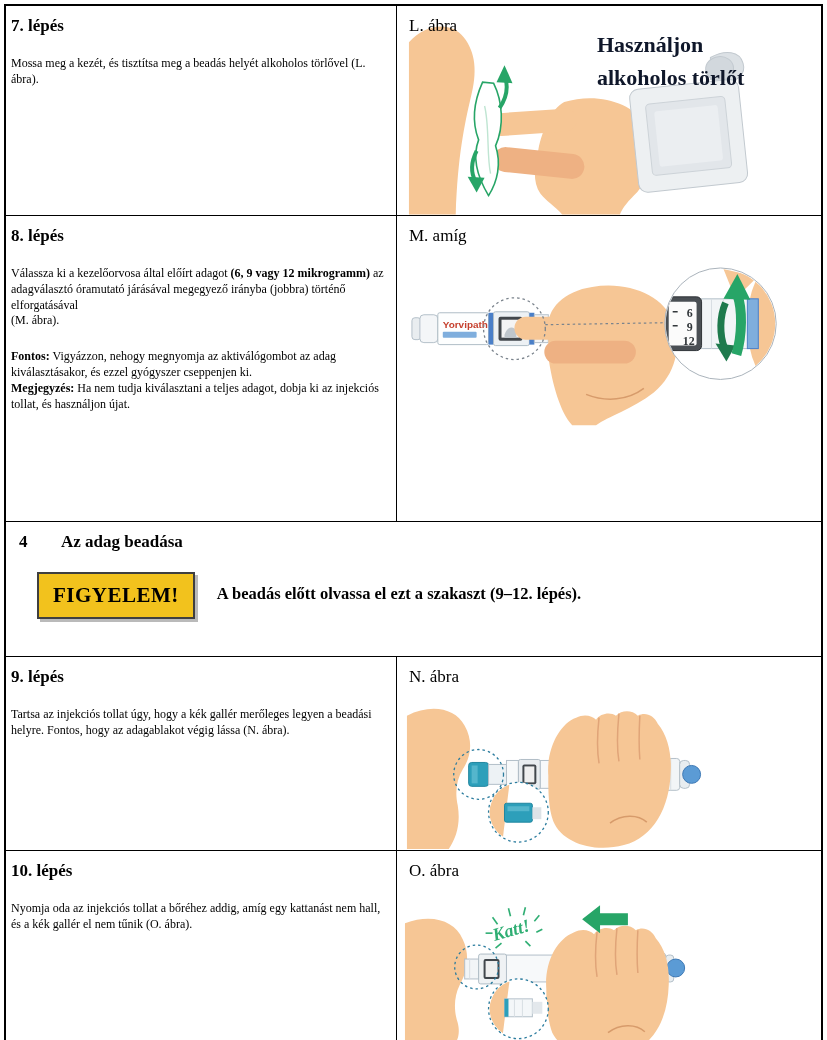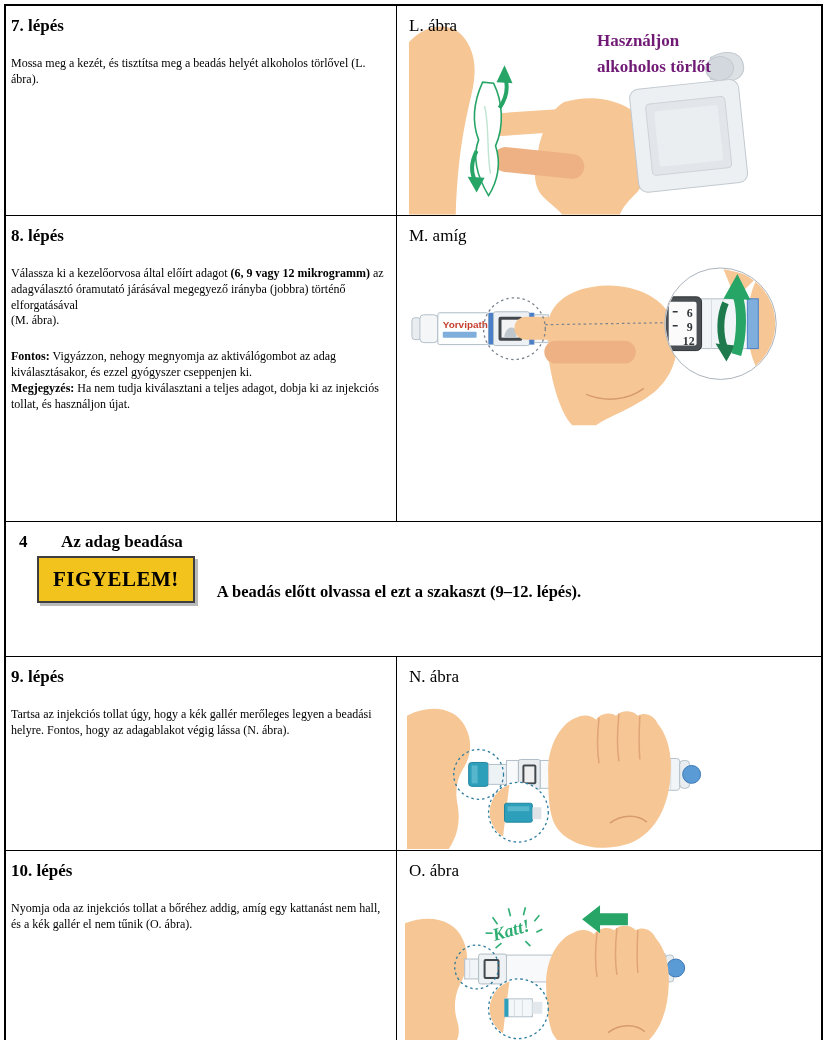--- a/index.html
+++ b/index.html
@@ -8,27 +8,27 @@
   .row{display:flex;box-sizing:border-box;}
   .row + .row{border-top:1.5px solid #000;}
   .cell{box-sizing:border-box;position:relative;}
   .cell.left{width:391px;border-right:1.5px solid #000;padding:8px 12px 0 5px;}
   .cell.right{flex:1;padding:0;overflow:hidden;}
   .step-title{font-weight:bold;font-size:17px;margin:2px 0 0 0;}
   .step-body{font-size:12px;line-height:1.32;margin:20px 0 0 0;}
   .step-body .b{font-weight:bold;}
   .fig-label{position:absolute;left:12px;top:10px;font-weight:normal;font-size:17px;z-index:3;}
   .fig-svg{position:absolute;left:0;top:0;width:100%;height:100%;}
-  .fig-caption{position:absolute;left:200px;top:22px;z-index:3;font-weight:bold;font-size:17px;line-height:1.5;color:#701a75;}
+  .fig-caption{position:absolute;left:200px;top:22px;z-index:3;font-weight:bold;font-size:22px;line-height:1.5;color:#0f172a;}
   .fig-caption span{display:block;}
   
   .section-cell{padding:8px 12px 0 13px;}
   .section-heading{display:flex;font-weight:bold;font-size:17px;margin-top:2px;}
   .section-heading .num{width:42px;}
-  .warning-wrap{display:flex;align-items:flex-end;margin:0 0 0 18px;}
+  .warning-wrap{display:flex;align-items:center;margin:16px 0 0 18px;}
   .warning-badge{background:#F2C21D;border:2px solid #3F3F3F;box-shadow:3px 3px 0 rgba(130,130,130,.55);
     padding:9px 14px;font-weight:bold;font-size:21px;letter-spacing:.5px;margin-top:4px;}
   .warning-texts{margin-left:22px;font-weight:bold;font-size:16.5px;line-height:1.33;flex:1;padding-right:6px;}
   .katt-text{font-style:italic;font-weight:bold;}
 </style>
 </head>
 <body>
 
 <div class="doc">
 

